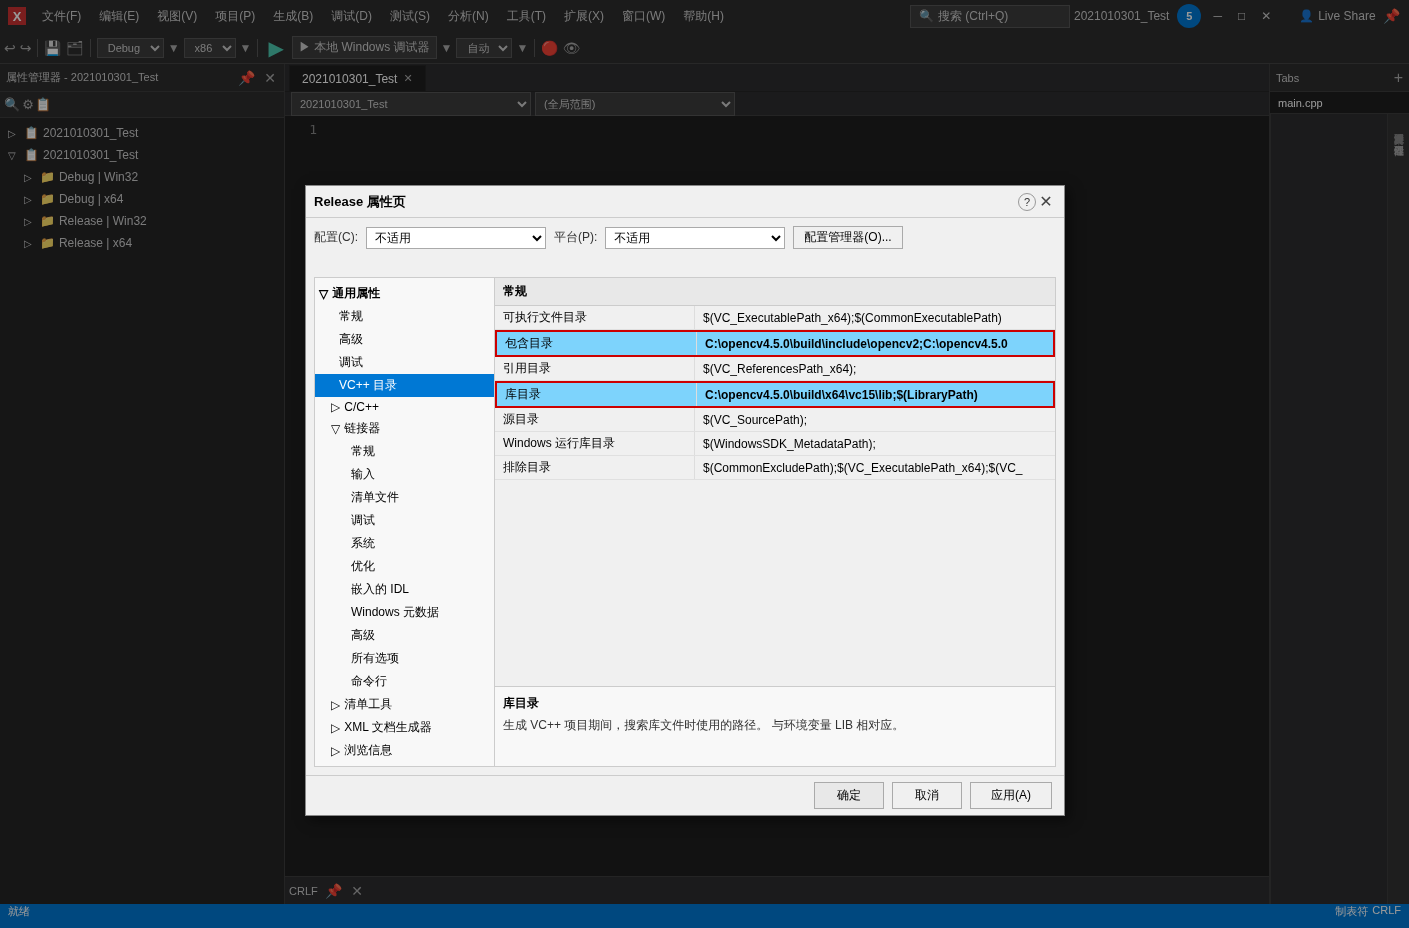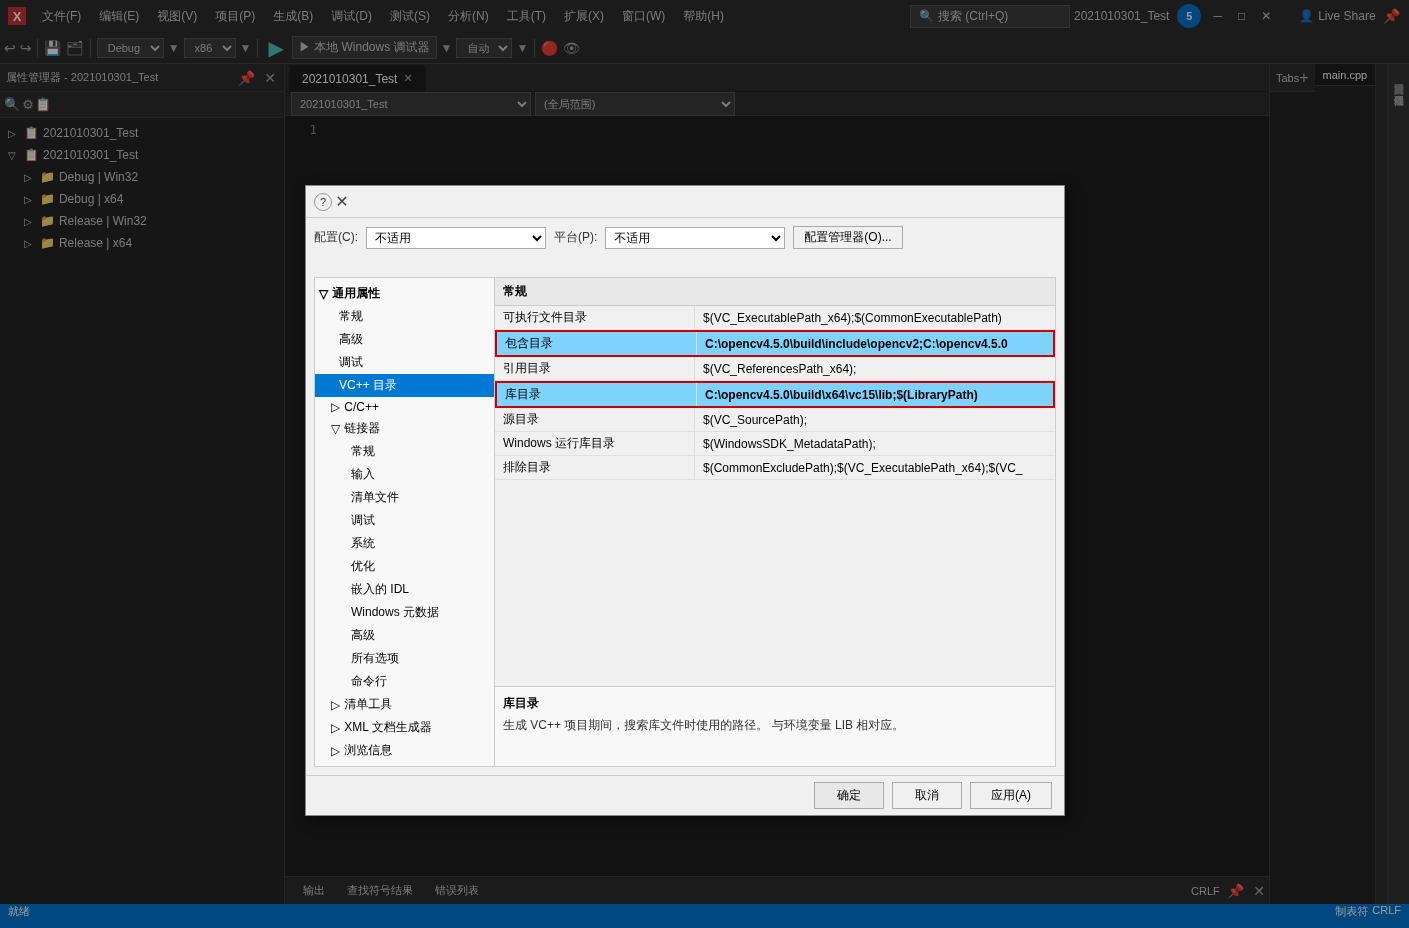--- a/index.html
+++ b/index.html
@@ -231,21 +231,21 @@
       padding: 4px 8px;
       text-align: right;
     }
 
     
     .right-panel {
       width: 140px;
       background: #252526;
       border-left: 1px solid #3c3c3c;
       display: flex;
-      flex-direction: row;
+      flex-direction: column;
     }
     .right-panel-header {
       height: 28px;
       background: #2d2d2d;
       display: flex;
       align-items: center;
       padding: 0 6px;
       font-size: 11px;
       color: #cccccc;
       border-bottom: 1px solid #3c3c3c;
@@ -614,25 +614,20 @@
         <option>(全局范围)</option>
       </select>
     </div>
     <div class="editor-content">
       <div class="line-numbers">
         <div>1</div>
       </div>
     </div>
 
     <div style="height:28px;background:#2d2d30;border-top:1px solid #3c3c3c;display:flex;align-items:center;padding:0 4px;justify-content:space-between;">
-      <div class="bottom-tabs" style="height:28px;border:none;background:transparent;">
-        <span class="bottom-tab">输出</span>
-        <span class="bottom-tab">查找符号结果</span>
-        <span class="bottom-tab">错误列表</span>
-      </div>
       <div style="display:flex;gap:8px;align-items:center;">
         <span style="font-size:11px;color:#ccc;">CRLF</span>
         <span style="cursor:pointer;color:#aaa;font-size:14px;">📌</span>
         <span style="cursor:pointer;color:#aaa;font-size:14px;">✕</span>
       </div>
     </div>
   </div>
 
   <div class="right-panel">
     <div class="right-panel-header">
@@ -658,20 +653,21 @@
   <span class="status-right">
     <span>制表符</span>
     <span>CRLF</span>
   </span>
 </div>
 
 <div class="dialog-overlay">
   <div class="dialog">
 
     <div class="dialog-titlebar">
+      <span class="dialog-title">Release 属性页</span>
       <div class="help-icon">?</div>
       <div class="dialog-close">✕</div>
     </div>
 
     <div class="dialog-body">
 
       <div class="dialog-config-row">
         <span class="dialog-config-label">配置(C):</span>
         <select class="dialog-select">
           <option>不适用</option>

